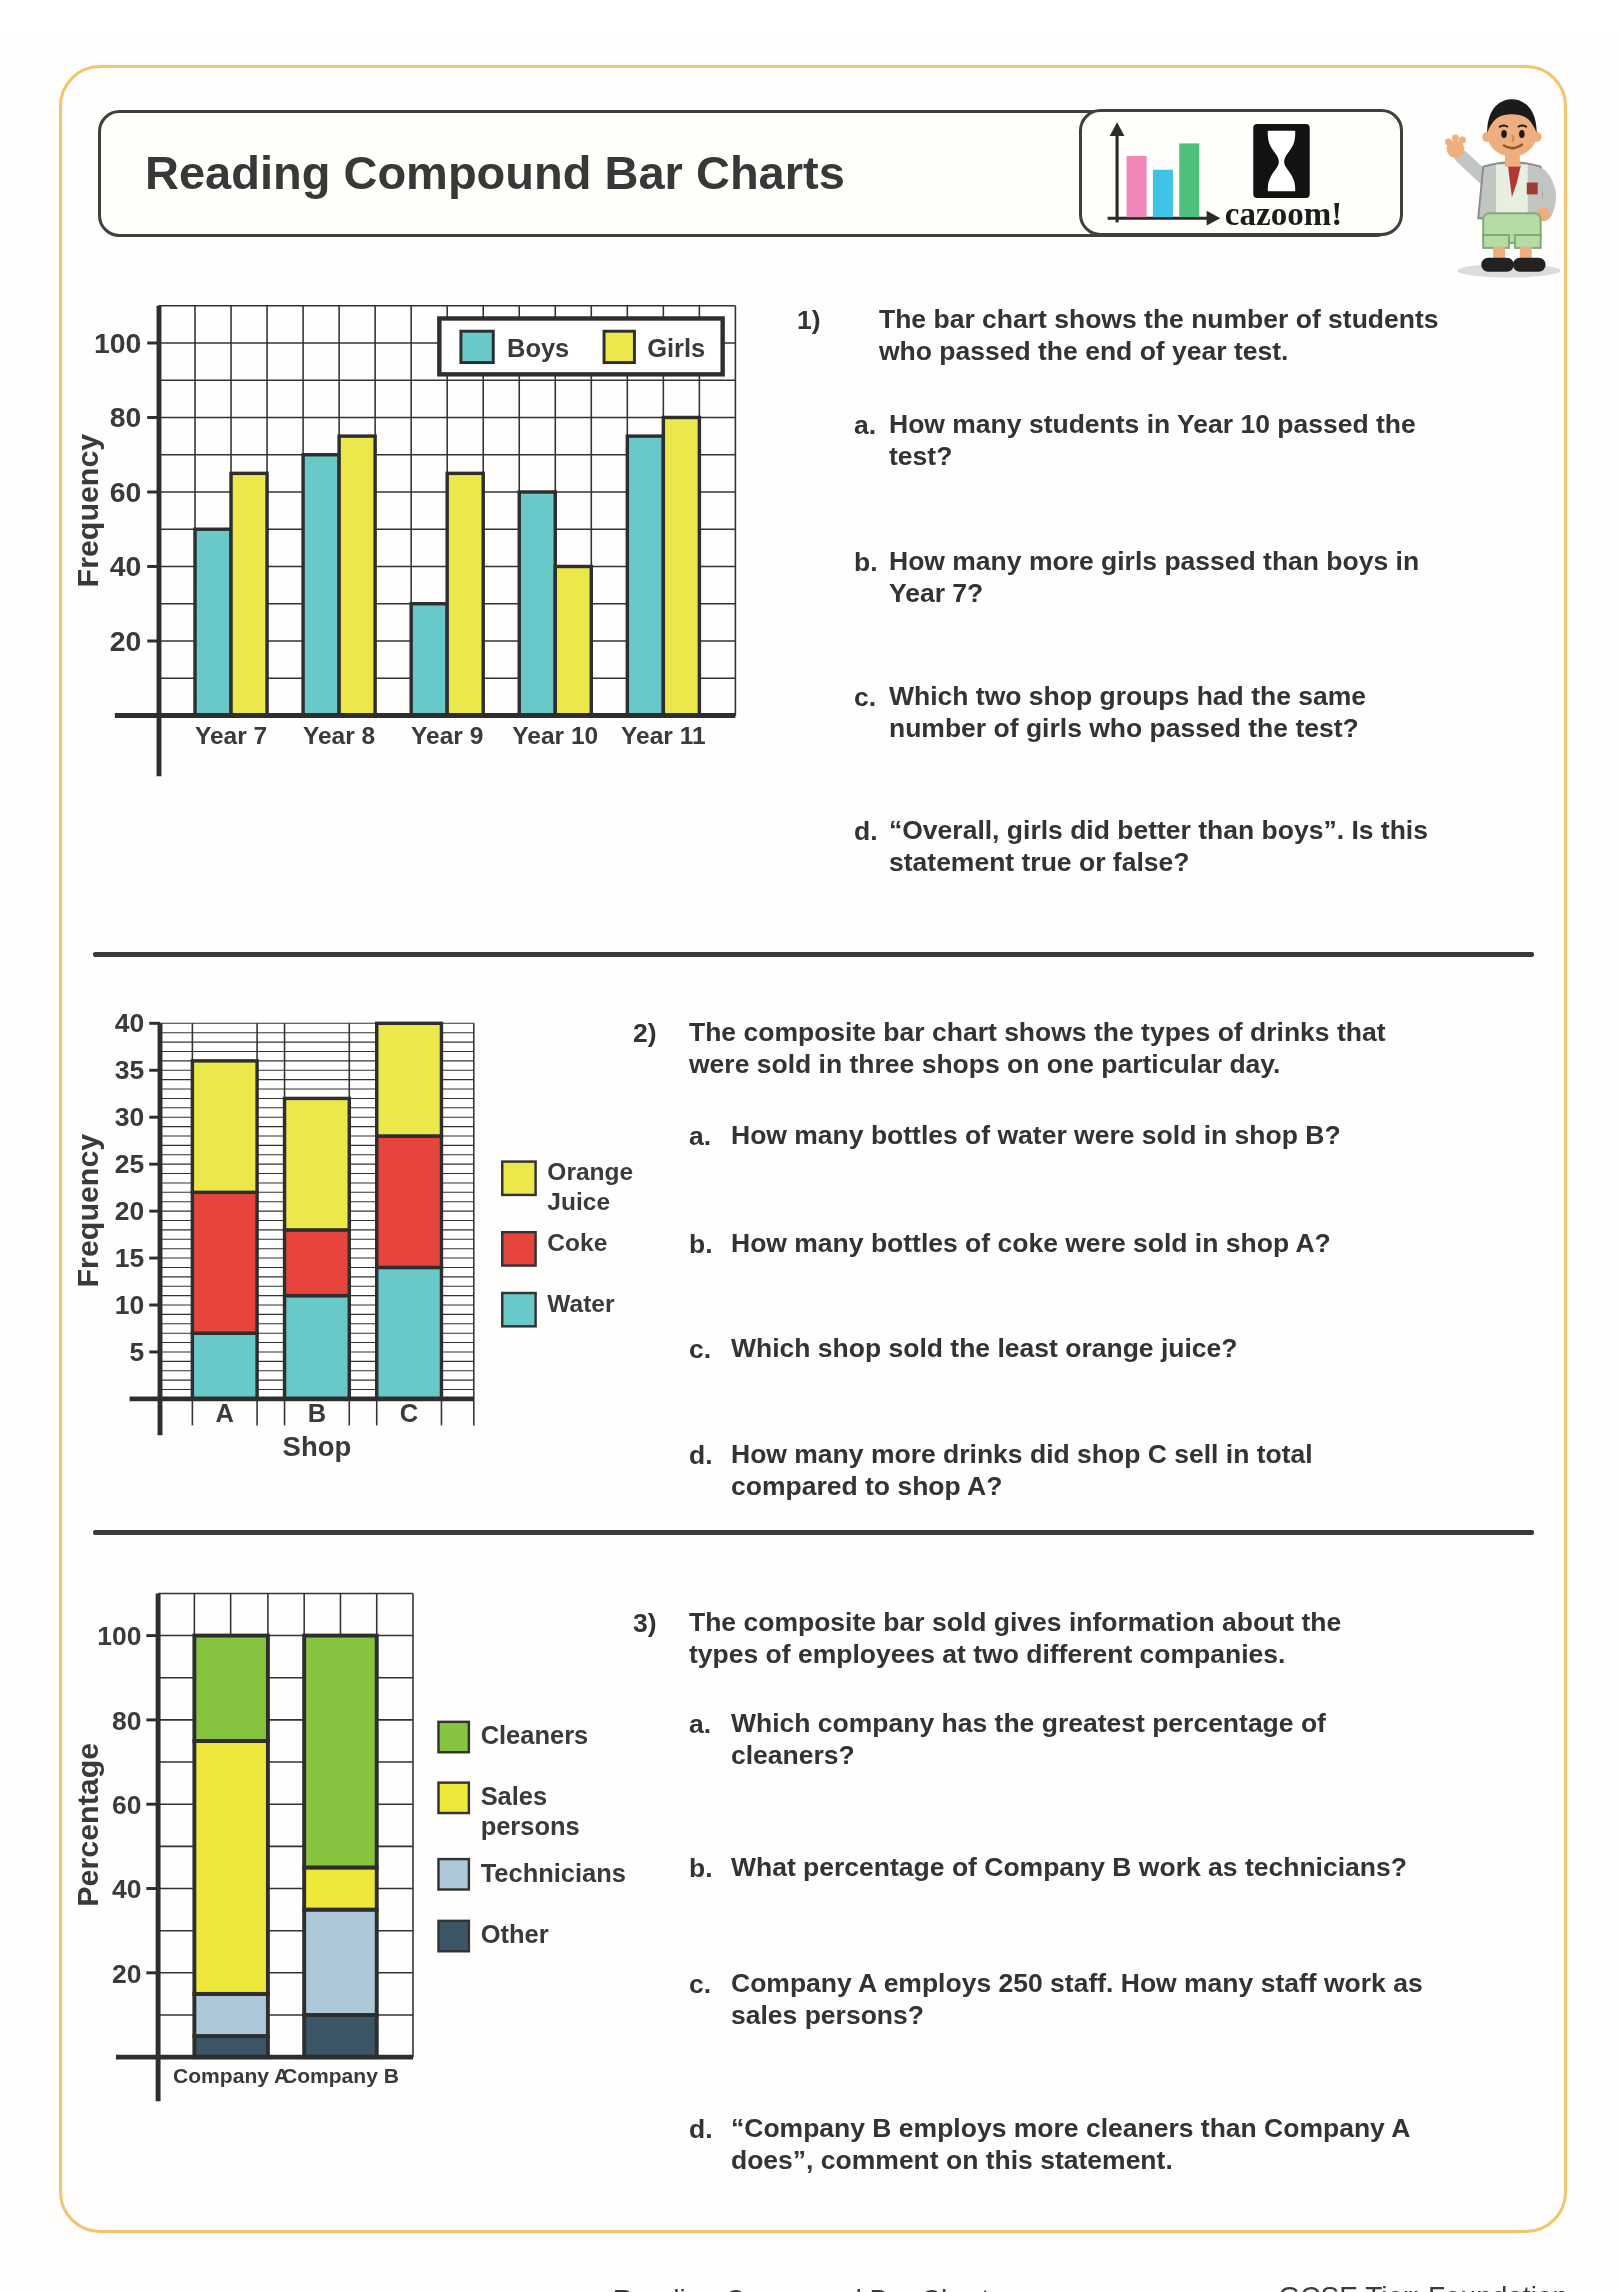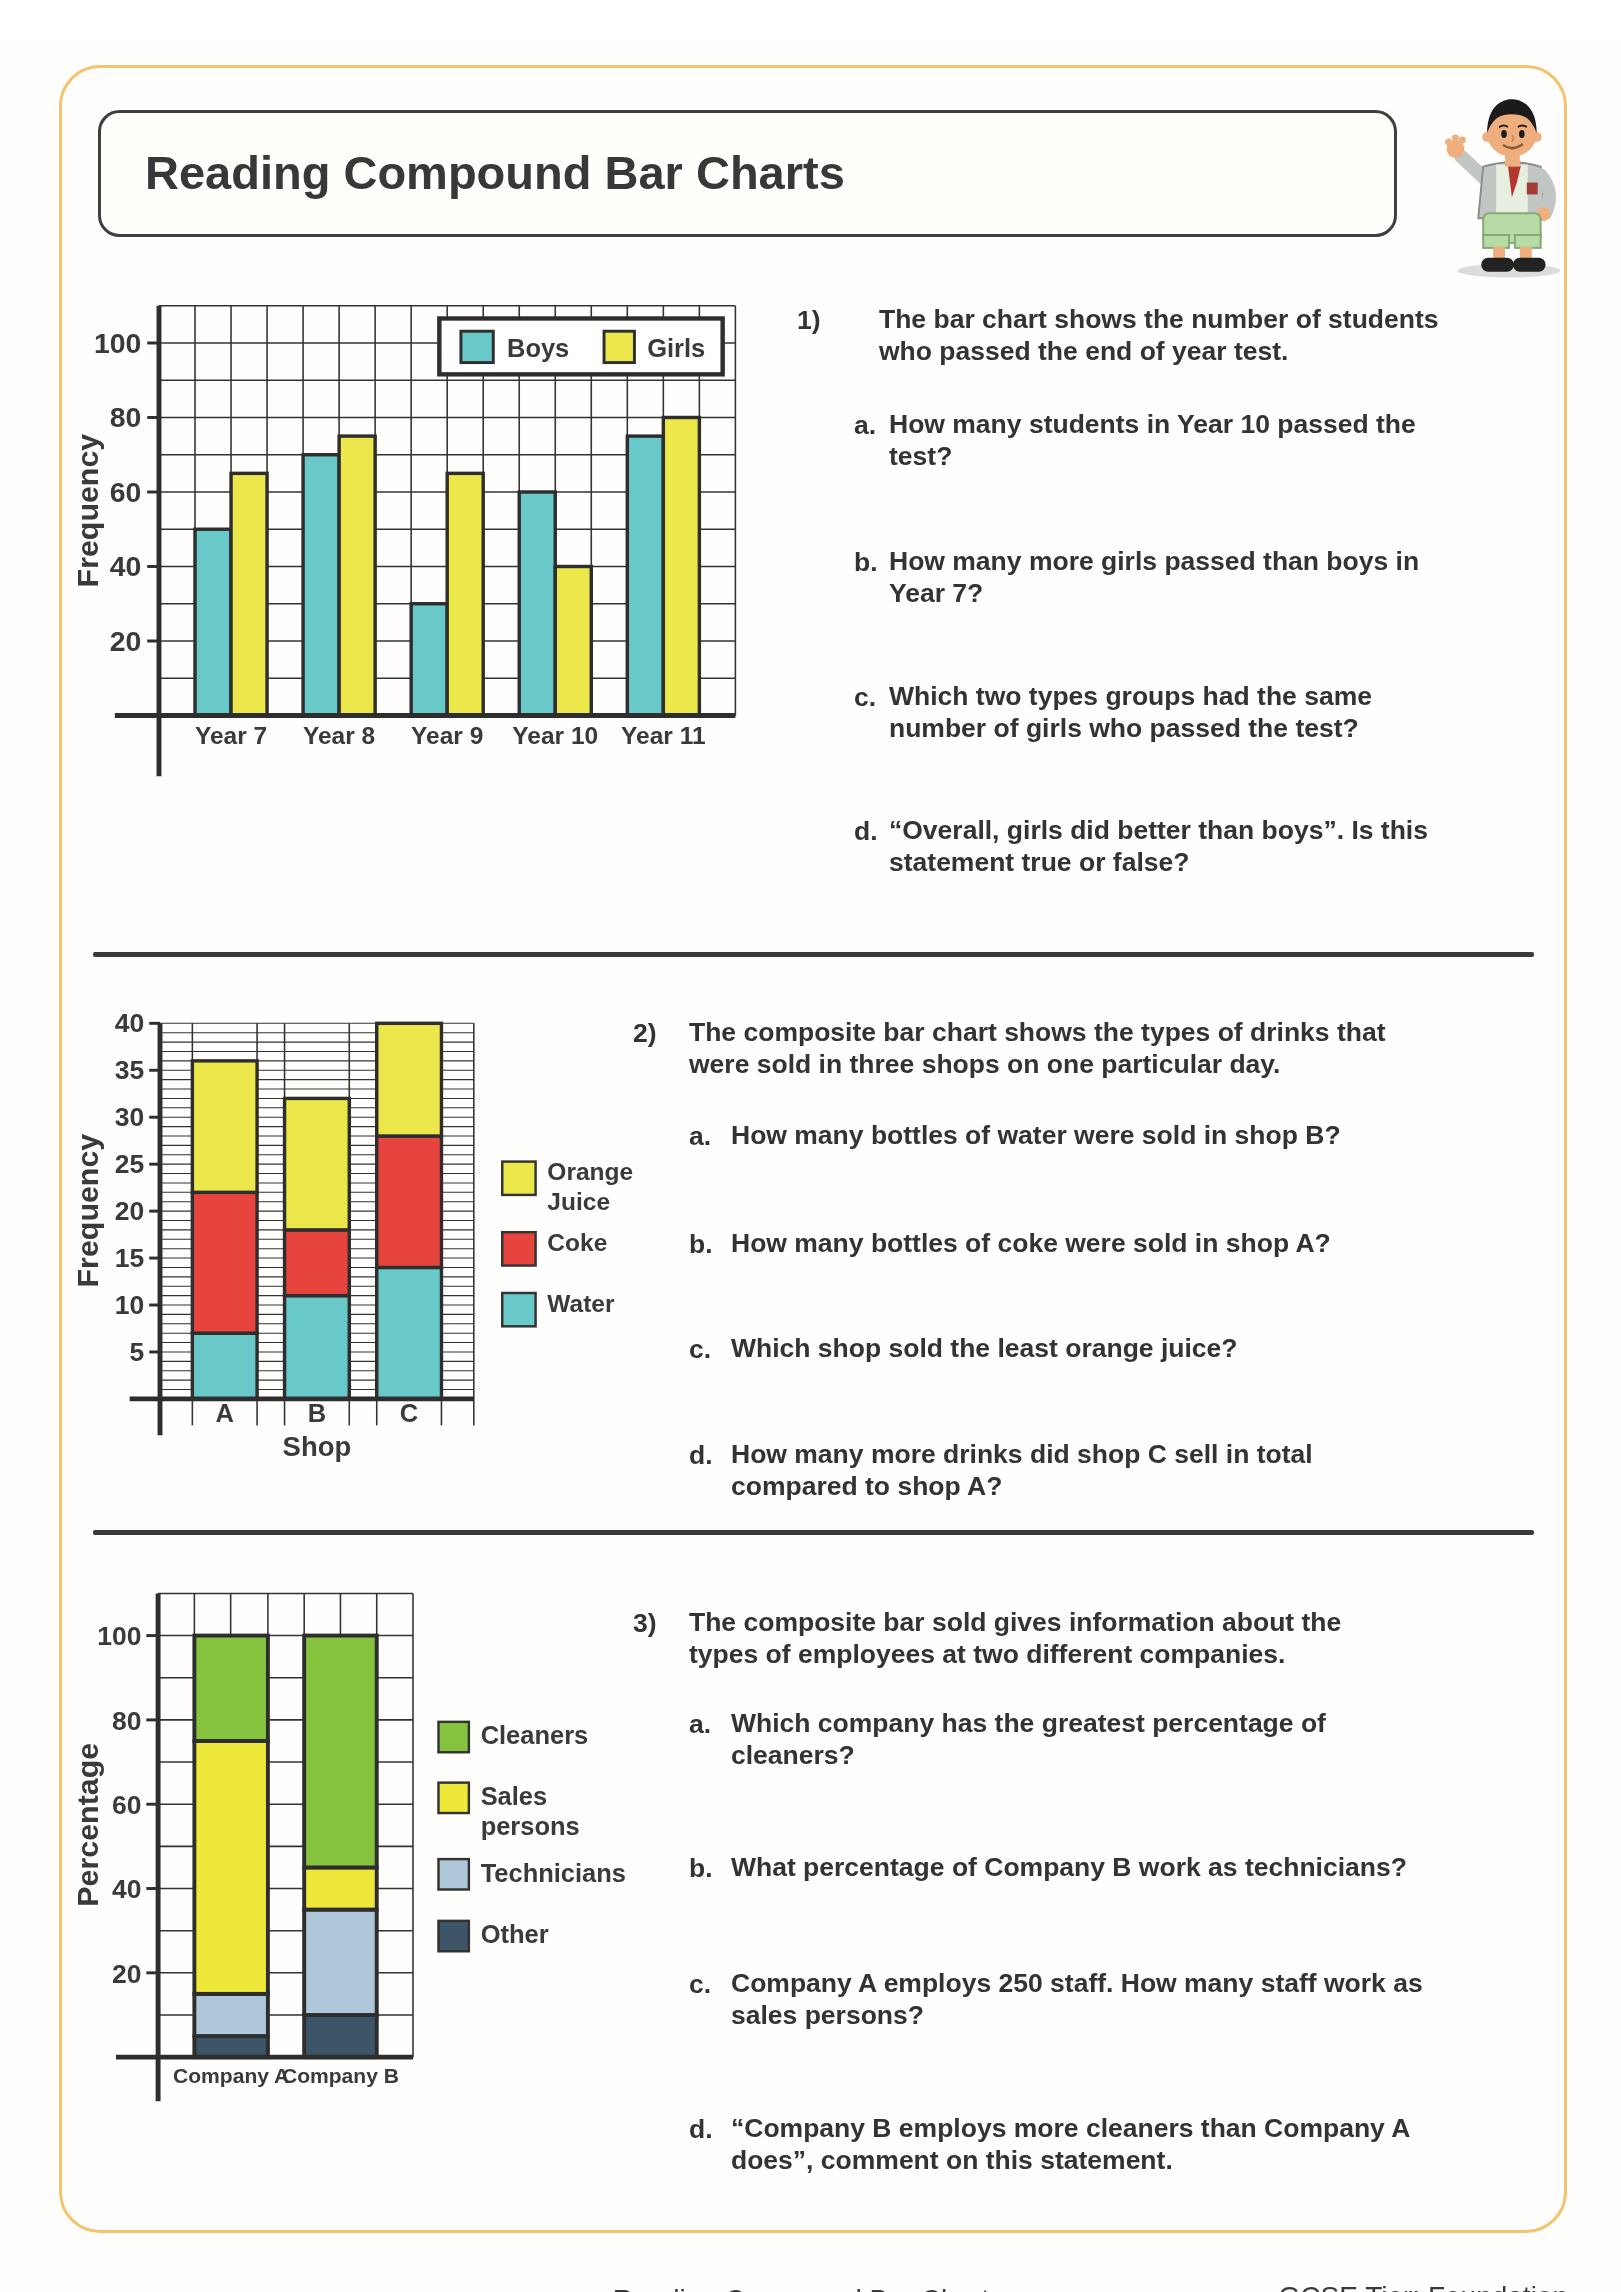--- a/index.html
+++ b/index.html
@@ -52,20 +52,36 @@
   .footer-right{position:absolute;right:53px;top:2245px;font-size:28px;color:#3a3a3a;text-align:right;}
 </style>
 </head>
 <body>
 
 <div class="page">
   <div class="page-border"></div>
 
   <div class="banner">
     <span class="banner-title">Reading Compound Bar Charts</span>
+    <div class="logo-box">
+      <svg class="mini-chart" width="137" height="110" viewBox="0 0 130 104">
+        <line x1="20" y1="8" x2="20" y2="97" stroke="#2b2b2b" stroke-width="3"></line>
+        <polygon points="20,2 13,15 27,15" fill="#2b2b2b"></polygon>
+        <line x1="11" y1="93" x2="110" y2="93" stroke="#2b2b2b" stroke-width="3"></line>
+        <polygon points="118,93 105,86 105,100" fill="#2b2b2b"></polygon>
+        <rect x="29" y="34" width="19" height="58" fill="#f186b8"></rect>
+        <rect x="54" y="47" width="19" height="45" fill="#3ec3e6"></rect>
+        <rect x="79" y="22" width="19" height="70" fill="#4fbf7e"></rect>
+      </svg>
+      <svg class="goblet" width="57" height="74" viewBox="0 0 58 76">
+        <rect width="58" height="76" rx="4" fill="#121212"></rect>
+        <path d="M15 7 h28 c1 14 -5 19 -9 25 c-3 5 -3 9 0 13 c4 6 10 12 9 24 h-28 c-1 -12 5 -18 9 -24 c3 -4 3 -8 0 -13 c-4 -6 -10 -11 -9 -25 z" fill="#ffffff"></path>
+      </svg>
+      <span class="cazoom-text">cazoom!</span>
+    </div>
   </div>
 
   <svg class="mascot" width="208" height="194" viewBox="0 0 210 195">
     <ellipse cx="110" cy="185" rx="52" ry="7" fill="#c9c9c9" opacity="0.65"></ellipse>
     <path d="M90 96 L62 70" stroke="#c2c6c2" stroke-width="14" stroke-linecap="round"></path>
     <g fill="#efae7d">
       <circle cx="56" cy="62" r="9"></circle>
         <circle cx="49" cy="55" r="3.5"></circle>
       <circle cx="56" cy="51" r="3.5"></circle>
         <circle cx="63" cy="53" r="3.5"></circle>
@@ -319,21 +335,21 @@
     <span class="qtext">How many students in Year 10 passed the
 test?</span>
   </div>
   <div class="qpart q1-part q1-b">
     <span class="qletter">b.</span>
     <span class="qtext">How many more girls passed than boys in
 Year 7?</span>
   </div>
   <div class="qpart q1-part q1-c">
     <span class="qletter">c.</span>
-    <span class="qtext">Which two types groups had the same
+    <span class="qtext">Which two shop groups had the same
 number of girls who passed the test?</span>
   </div>
   <div class="qpart q1-part q1-d">
     <span class="qletter">d.</span>
     <span class="qtext">“Overall, girls did better than boys”. Is this
 statement true or false?</span>
   </div>
 
   <div class="sep sep1"></div>
 

